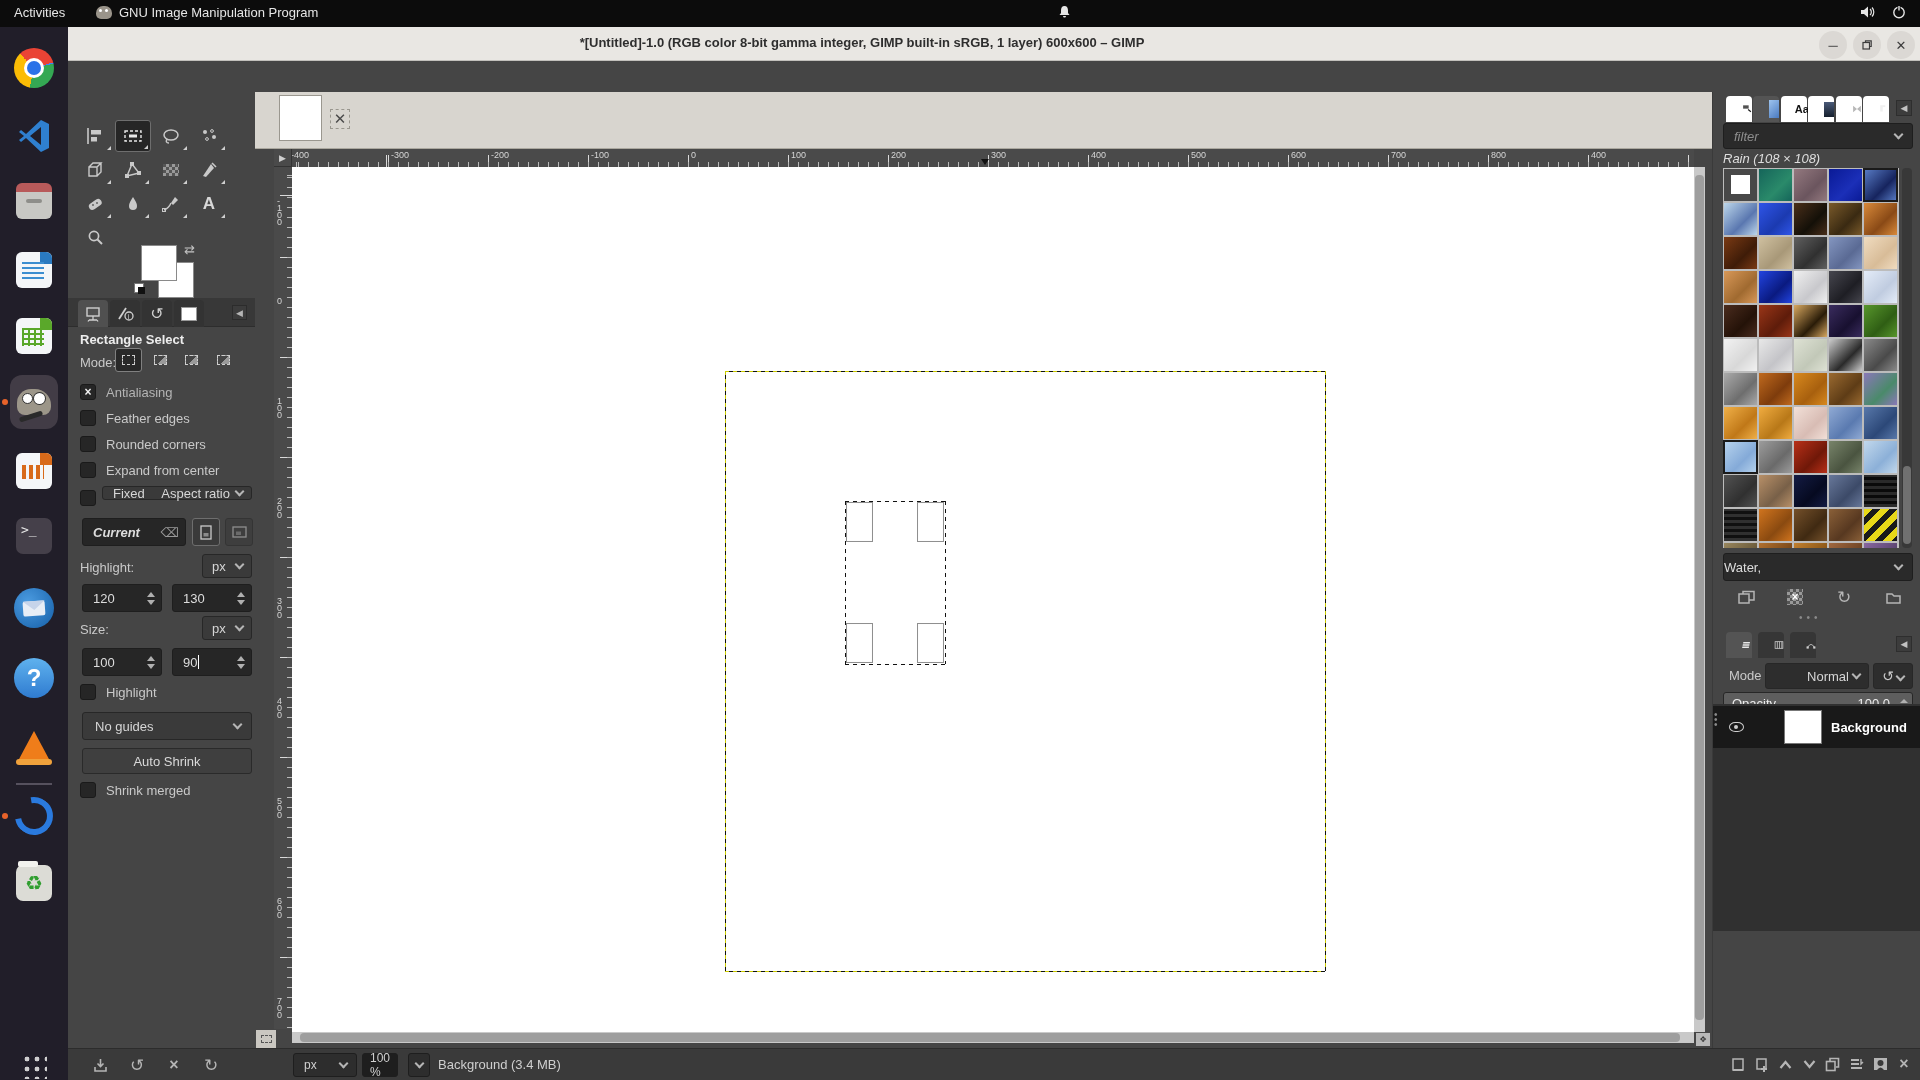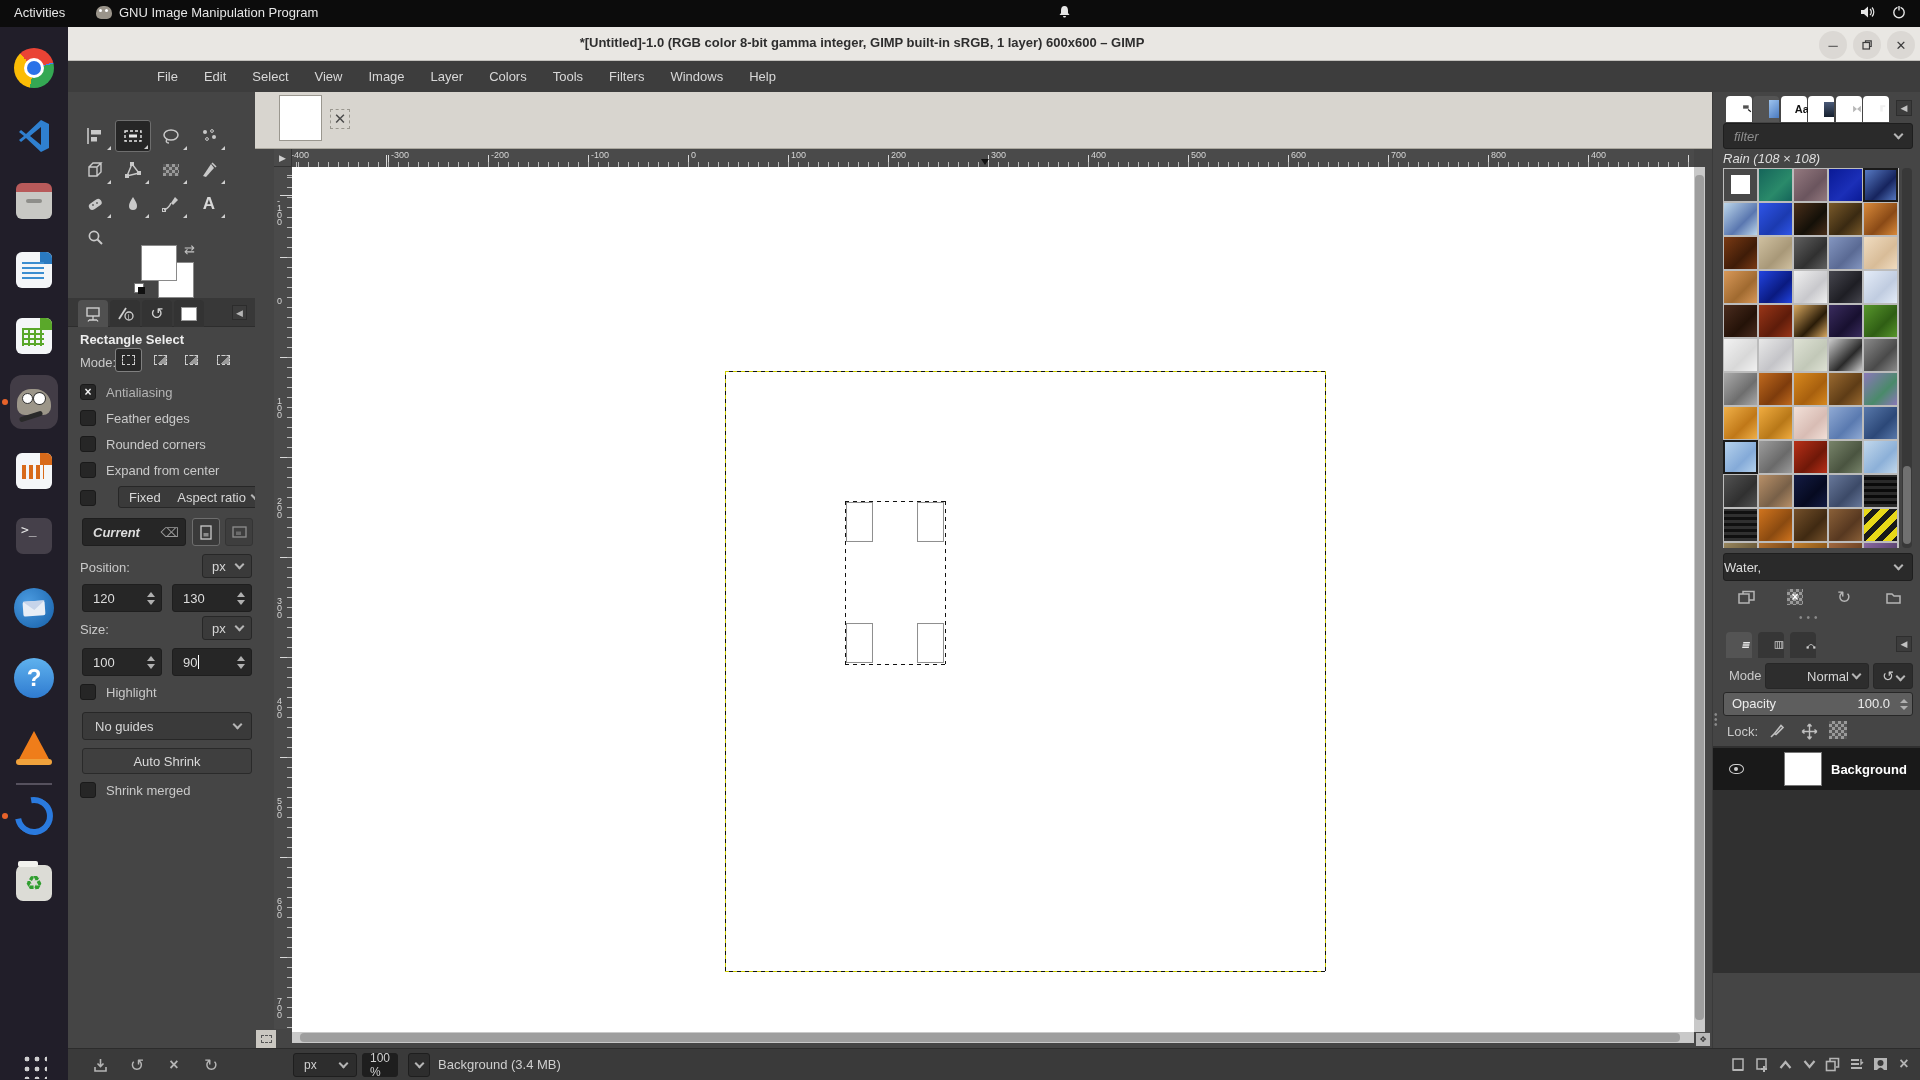--- a/index.html
+++ b/index.html
@@ -108,21 +108,21 @@
   .rtab{position:absolute;top:4px;width:26px;height:26px;background:#363636;border-radius:4px 4px 0 0;display:flex;align-items:center;justify-content:center;padding-left:16px;}
   .rtab.active{background:#545454;}
   .tabmenu{position:absolute;color:#c2c2c2;font-size:9px;border:1px solid #2e2e2e;width:16px;height:16px;display:flex;align-items:center;justify-content:center;background:#3c3c3c;}
   #pgrid{position:absolute;left:10px;top:76px;width:176px;height:380px;overflow:hidden;display:grid;grid-template-columns:repeat(5,33px);grid-auto-rows:32px;gap:2px;background:#bcbcbc;padding:1px;}
   .pcell{width:33px;height:32px;position:relative;}
   .pcell.sel{outline:2px solid #1a1a1a;outline-offset:-1px;z-index:2;}
   #pscroll{position:absolute;left:189px;top:76px;width:10px;height:380px;background:#383838;border-radius:4px;}
   #pscroll .thumb{position:absolute;left:1px;top:298px;width:8px;height:78px;background:#707070;border-radius:4px;}
   .iconbtn{position:absolute;color:#b5b5b5;display:flex;align-items:center;justify-content:center;}
   #opacityrow{position:absolute;left:10px;top:600px;width:190px;height:24px;background:#5e5e5e;border:1px solid #272727;border-radius:3px;color:#ececec;font-size:13px;}
-  #layerlist{position:absolute;left:0;top:654px;width:208px;height:227px;background:#303030;}
+  #layerlist{position:absolute;left:0;top:612px;width:208px;height:227px;background:#303030;}
   #layerrow{position:absolute;left:0;top:2px;width:208px;height:42px;background:#191919;display:flex;align-items:center;}
   .eye{width:15px;height:10px;border:1.5px solid #cfcfcf;border-radius:50% / 60%;position:relative;}
   .eye:before{content:"";position:absolute;left:4px;top:1.5px;width:4px;height:4px;border-radius:50%;background:#cfcfcf;}
   .dots-h{position:absolute;color:#8a8a8a;font-size:10px;letter-spacing:4px;}
   .dots-v{position:absolute;color:#8a8a8a;font-size:10px;line-height:5px;white-space:pre;}
 
   
   #bottombar{left:68px;top:1048px;width:1852px;height:32px;background:#3a3a3a;border-top:1px solid #2c2c2c;}
   #statusmsg{position:absolute;left:370px;top:8px;font-size:13px;color:#cfcfcf;}
   .sbcombo{position:absolute;top:4px;height:24px;background:#2d2d2d;border:1px solid #1e1e1e;border-radius:3px;color:#d0d0d0;font-size:12px;display:flex;align-items:center;}
@@ -230,33 +230,20 @@
   </div>
   <div class="winbtn" style="left:1819px">─</div>
   <div class="winbtn" style="left:1853px">
     <svg width="10" height="10" viewBox="0 0 10 10">
         <rect x="1" y="2.5" width="6.5" height="6.5" fill="none" stroke="#3c3c3c" stroke-width="1.2"></rect>
         <path d="M3.5 2.5 L3.5 0.8 L9.2 0.8 L9.2 6.5 L7.5 6.5" fill="none" stroke="#3c3c3c" stroke-width="1.2"></path>
       </svg>
   </div>
   <div class="winbtn" style="left:1887px">✕</div>
 
-  <div id="menubar" class="abs">
-      <span>File</span>
-      <span>Edit</span>
-      <span>Select</span>
-      <span>View</span>
-      <span>Image</span>
-      <span>Layer</span>
-      <span>Colors</span>
-      <span>Tools</span>
-      <span>Filters</span>
-      <span>Windows</span>
-      <span>Help</span>
-    </div>
 
   <div id="leftpanel" class="abs">
     <div id="toolbox">
         <div class="toolbtn" style="left:9px;top:28px">
           <svg width="20" height="18" viewBox="0 0 20 18">
             <path d="M3 1 L3 17" stroke="#c9c9c9" stroke-width="1.6"></path>
             <rect x="6" y="3" width="10" height="4.5" fill="#c9c9c9"></rect>
             <rect x="6" y="10" width="6" height="4.5" fill="#c9c9c9"></rect>
           </svg>
           <span class="grpmark"></span>
@@ -395,21 +382,21 @@
     <div class="cbx" style="left:12px;top:292px">×</div>
     <div class="optlabel" style="left:38px;top:293px;color:#b4b4b4">Antialiasing</div>
     <div class="cbx" style="left:12px;top:318px"></div>
     <div class="optlabel" style="left:38px;top:319px">Feather edges</div>
     <div class="cbx" style="left:12px;top:344px"></div>
     <div class="optlabel" style="left:38px;top:345px">Rounded corners</div>
     <div class="cbx" style="left:12px;top:370px"></div>
     <div class="optlabel" style="left:38px;top:371px">Expand from center</div>
 
     <div class="cbx" style="left:12px;top:398px"></div>
-    <div class="combo" style="left:50px;top:394px;width:150px;height:22px">
+    <div class="combo" style="left:34px;top:394px;width:150px;height:14px">
       <span style="padding-left:10px">Fixed</span>
       <span style="margin-left:auto;padding-right:6px">Aspect ratio</span>
       <span class="cv" style="margin-right:8px"></span>
     </div>
 
     <div class="entry" style="left:14px;top:426px;width:104px;height:28px">
       <span style="padding-left:10px;font-style:italic;font-weight:bold">Current</span>
       <span style="margin-left:auto;margin-right:6px;color:#999">⌫</span>
     </div>
     <div class="combo" style="left:124px;top:426px;width:28px;height:28px;justify-content:center;border-color:#6e6e6e">
@@ -418,21 +405,21 @@
           <rect x="3.5" y="8" width="5" height="3.5" fill="#8a8a8a"></rect>
         </svg>
     </div>
     <div class="combo" style="left:157px;top:426px;width:28px;height:28px;justify-content:center;opacity:.55">
       <svg width="15" height="12" viewBox="0 0 15 12">
           <rect x="1" y="1" width="13" height="10" fill="none" stroke="#c9c9c9" stroke-width="1.3"></rect>
           <rect x="4" y="5.5" width="5" height="3.5" fill="#8a8a8a"></rect>
         </svg>
     </div>
 
-    <div class="optlabel" style="left:12px;top:468px">Position:</div>
+    <div class="optlabel" style="left:12px;top:468px">Highlight:</div>
     <div class="combo" style="left:134px;top:462px;width:50px;height:24px">
       <span style="padding-left:9px">px</span>
       <span class="cv" style="margin-left:auto;margin-right:8px"></span>
     </div>
     <div class="entry" style="left:14px;top:492px;width:80px;height:28px">
       <span style="padding-left:10px">120</span>
       <span class="spin">
           <span class="tri-u"></span>
           <span class="tri-d"></span>
         </span>

